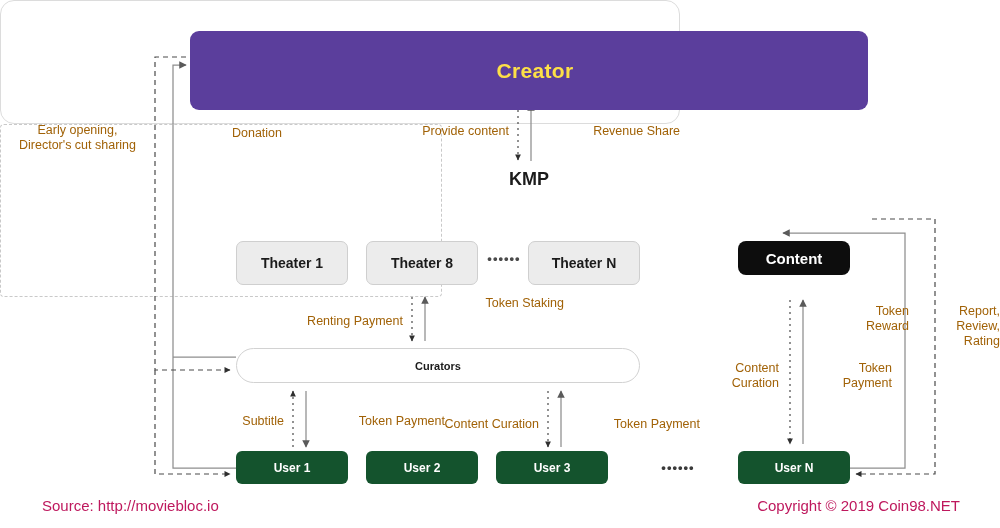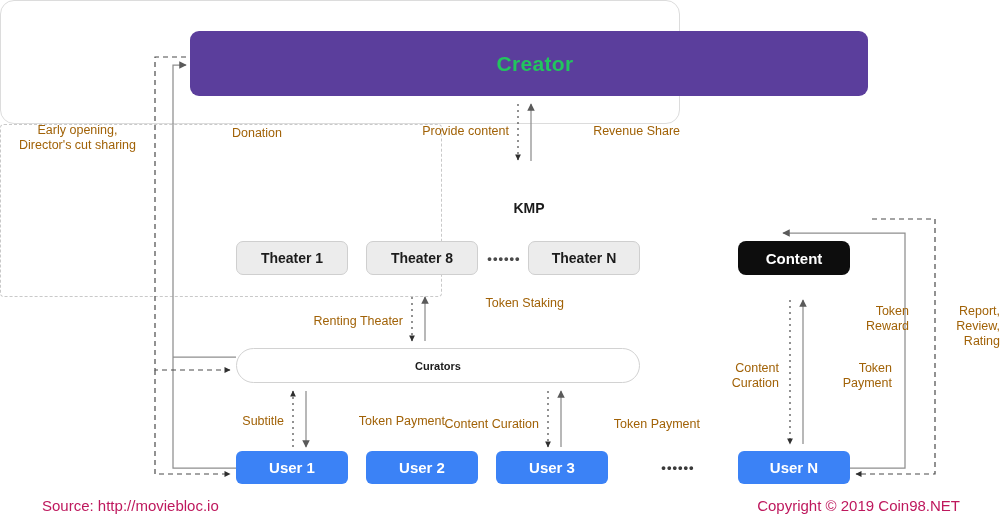--- a/index.html
+++ b/index.html
@@ -14,45 +14,45 @@
 
   .node{
     position:absolute;
     display:flex;align-items:center;justify-content:center;
     box-sizing:border-box;
     text-align:center;
   }
 
   
   #creator{
-    left:190px;top:31px;width:678px;height:65px;
+    left:190px;top:31px;width:678px;height:79px;
     background:#5b3e9c;border-radius:9px;
-    color:#22c55e;font-weight:bold;font-size:21px;letter-spacing:.3px;padding-left:12px;
+    color:#fde047;font-weight:bold;font-size:21px;letter-spacing:.3px;padding-left:12px;
   }
 
   
   #kmp-box{
     left:190px;top:170px;width:678px;height:122px;
     background:#ffffff;border:1.4px solid #dcdcdc;border-radius:14px;
     display:block;
   }
   #kmp-title{
-    position:absolute;left:190px;top:195px;width:678px;height:26px;
-    font-weight:bold;font-size:14px;color:#1b1b1b;
+    position:absolute;left:190px;top:166px;width:678px;height:26px;
+    font-weight:bold;font-size:18px;color:#1b1b1b;
   }
 
   
   #theater-group{
     left:220px;top:221px;width:440px;height:171px;
     border:1.3px dashed #c9c9c9;border-radius:4px;background:transparent;
     display:block;
   }
 
   .theater{
-    top:241px;width:112px;height:34px;
+    top:241px;width:112px;height:44px;
     background:#ececec;border:1.2px solid #cfcfcf;border-radius:7px;
     color:#1b1b1b;font-weight:bold;font-size:14px;
   }
   #theater1{left:236px;}
   #theater2{left:366px;}
   #theaterN{left:528px;}
   #theater-ellipsis{
     left:486px;top:241px;width:36px;height:34px;
     color:#4a4a4a;font-size:13px;letter-spacing:1px;font-weight:bold;
   }
@@ -64,22 +64,22 @@
   }
 
   #curators{
     left:236px;top:348px;width:404px;height:35px;
     background:#ffffff;border:1.3px solid #d2d2d2;border-radius:18px;
     color:#1b1b1b;font-weight:bold;font-size:11px;
   }
 
   .user{
     top:451px;width:112px;height:33px;
-    background:#3b82f6;border-radius:6px;
-    color:#ffffff;font-weight:bold;font-size:15px;
+    background:#14532d;border-radius:6px;
+    color:#ffffff;font-weight:bold;font-size:12px;
   }
   #user1{left:236px;}
   #user2{left:366px;}
   #user3{left:496px;}
   #userN{left:738px;}
   #user-ellipsis{
     left:655px;top:451px;width:46px;height:33px;
     color:#3a3a3a;font-size:13px;letter-spacing:1px;font-weight:bold;
   }
 
@@ -225,21 +225,21 @@
 
   <div class="wlabel center" style="left:5px;top:123px;width:145px;">Early opening,
 Director's cut sharing</div>
 
   <div class="wlabel left" style="left:172px;top:126px;width:110px;">Donation</div>
 
   <div class="wlabel right" style="left:378px;top:124px;width:131px;">Provide content</div>
 
   <div class="wlabel left" style="left:540px;top:124px;width:140px;">Revenue Share</div>
 
-  <div class="wlabel right" style="left:275px;top:314px;width:128px;">Renting Theater</div>
+  <div class="wlabel right" style="left:275px;top:314px;width:128px;">Renting Payment</div>
 
   <div class="wlabel left" style="left:434px;top:296px;width:130px;">Token Staking</div>
 
   <div class="wlabel right" style="left:203px;top:414px;width:81px;">Subtitle</div>
 
   <div class="wlabel left" style="left:315px;top:414px;width:130px;">Token Payment</div>
 
   <div class="wlabel right" style="left:408px;top:417px;width:131px;">Content Curation</div>
 
   <div class="wlabel left" style="left:570px;top:417px;width:130px;">Token Payment</div>

